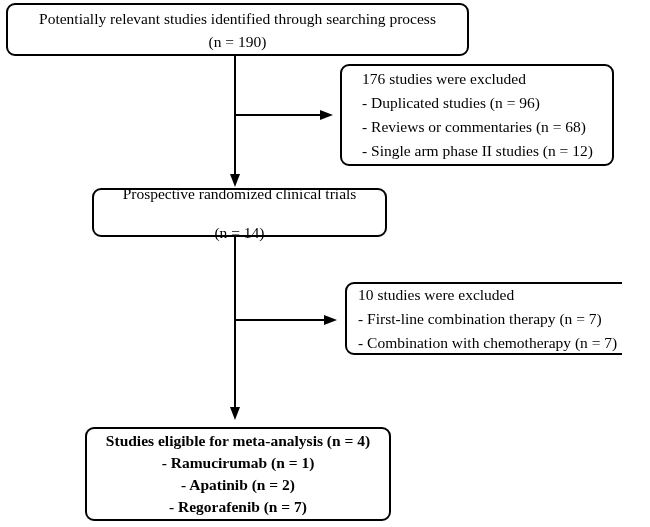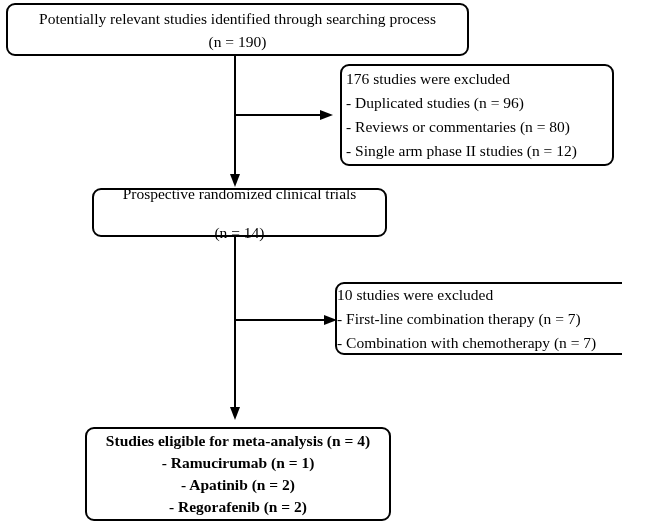--- a/index.html
+++ b/index.html
@@ -21,23 +21,23 @@
     display: flex;
     flex-direction: column;
     justify-content: center;
     font-size: 15.5px;
   }
   .box .line { line-height: 23px; }
   .text-center { text-align: center; }
   .text-left .line { white-space: nowrap; line-height: 24px; }
 
   #box-identified { left: 6px;   top: 3px;   width: 463px; height: 53px; }
-  #box-excluded1  { left: 340px; top: 64px;  width: 274px; height: 102px; padding-left: 4px; }
+  #box-excluded1  { left: 340px; top: 64px;  width: 274px; height: 102px; padding-left: 20px; }
   #box-randomized { left: 92px;  top: 188px; width: 295px; height: 49px; gap: 16px; }
-  #box-excluded2  { left: 335px; top: 282px; width: 301px; height: 73px; }
+  #box-excluded2  { left: 345px; top: 282px; width: 301px; height: 73px; padding-left: 11px; }
   #box-eligible   { left: 85px;  top: 427px; width: 306px; height: 94px; font-weight: bold; }
   #box-eligible .line { line-height: 22px; }
 
   .connector { position: absolute; background: #000000; }
   #v-line-1 { left: 234px; top: 56px;  width: 2px; height: 118px; }
   #h-line-1 { left: 235px; top: 114px; width: 85px; height: 2px; }
   #v-line-2 { left: 234px; top: 237px; width: 2px; height: 170px; }
   #h-line-2 { left: 235px; top: 319px; width: 89px; height: 2px; }
 
   .arrowhead { position: absolute; width: 0; height: 0; }
@@ -67,21 +67,21 @@
   </div>
 
   <div class="connector" id="v-line-1"></div>
   <div class="arrowhead down" id="arrow-1"></div>
   <div class="connector" id="h-line-1"></div>
   <div class="arrowhead right" id="arrow-2"></div>
 
   <div class="box text-left" id="box-excluded1">
     <div class="line">176 studies were excluded</div>
     <div class="line">- Duplicated studies (n = 96)</div>
-    <div class="line">- Reviews or commentaries (n = 80)</div>
+    <div class="line">- Reviews or commentaries (n = 68)</div>
     <div class="line">- Single arm phase II studies (n = 12)</div>
   </div>
 
   <div class="box text-center" id="box-randomized">
     <div class="line">Prospective randomized clinical trials</div>
     <div class="line">(n = 14)</div>
   </div>
 
   <div class="connector" id="v-line-2"></div>
   <div class="arrowhead down" id="arrow-3"></div>
@@ -91,16 +91,16 @@
   <div class="box text-left" id="box-excluded2">
     <div class="line">10 studies were excluded</div>
     <div class="line">- First-line combination therapy (n = 7)</div>
     <div class="line">- Combination with chemotherapy (n = 7)</div>
   </div>
 
   <div class="box text-center" id="box-eligible">
     <div class="line">Studies eligible for meta-analysis (n = 4)</div>
     <div class="line">- Ramucirumab (n = 1)</div>
     <div class="line">- Apatinib (n = 2)</div>
-    <div class="line">- Regorafenib (n = 2)</div>
+    <div class="line">- Regorafenib (n = 7)</div>
   </div>
 
 </div>
 
 </body></html>

